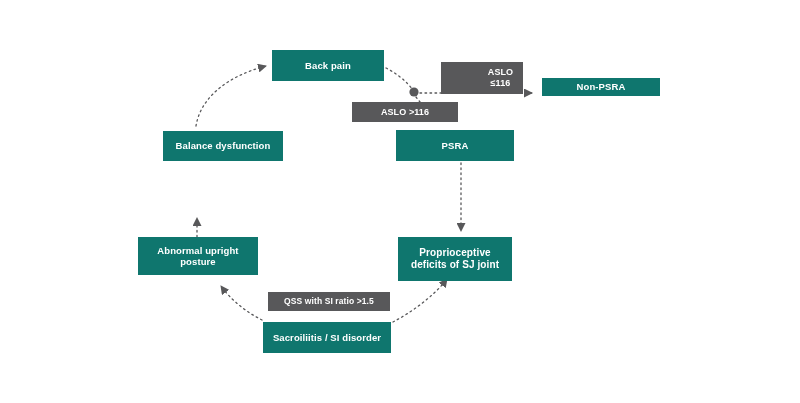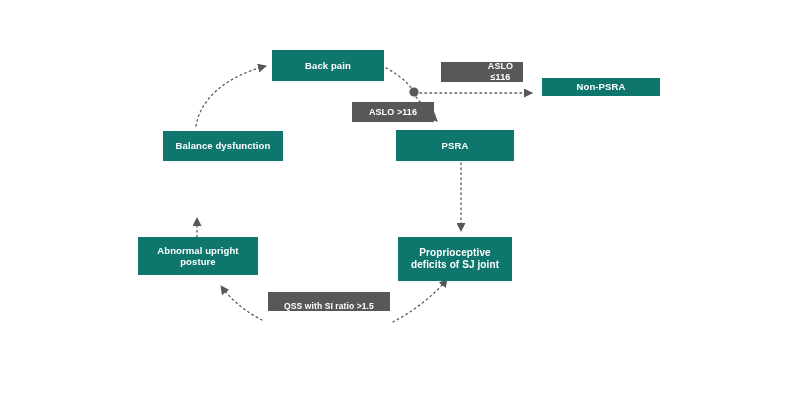--- a/index.html
+++ b/index.html
@@ -100,35 +100,38 @@
 
   <div class="node red" style="left:396px; top:130px; width:118px; height:31px; font-size:9.5px;">
     <span class="node-label">PSRA</span>
   </div>
 
   <div class="node red" style="left:398px; top:237px; width:114px; height:44px; font-size:10px;">
     <span class="node-label" style="white-space:pre-line;">Proprioceptive
 deficits of SJ joint</span>
   </div>
 
+  <div class="node red" style="left:263px; top:322px; width:128px; height:31px; font-size:9.5px;">
+    <span class="node-label">Sacroiliitis / SI disorder</span>
+  </div>
 
   <div class="node red" style="left:138px; top:237px; width:120px; height:38px; font-size:9.5px;">
     <span class="node-label" style="white-space:pre-line;">Abnormal upright
 posture</span>
   </div>
 
   <div class="node red" style="left:138px; top:131px; width:120px; height:30px; font-size:9.5px;margin-left:25px;">
     <span class="node-label">Balance dysfunction</span>
   </div>
 
-  <div class="node gray" style="left:441px; top:62px; width:82px; height:20px; font-size:9px;padding-left:37px;">
+  <div class="node gray" style="left:441px; top:62px; width:82px; height:32px; font-size:9px;padding-left:37px;">
     <span class="node-label">ASLO ≤116</span>
   </div>
 
-  <div class="node gray" style="left:352px; top:102px; width:82px; height:20px; font-size:9px;">
+  <div class="node gray" style="left:352px; top:102px; width:106px; height:20px; font-size:9px;">
     <span class="node-label">ASLO &gt;116</span>
   </div>
 
-  <div class="node gray" style="left:268px; top:292px; width:122px; height:19px; font-size:8.5px;align-items:flex-end;">
+  <div class="node gray" style="left:268px; top:292px; width:122px; height:19px; font-size:8.5px;">
     <span class="node-label">QSS with SI ratio &gt;1.5</span>
   </div>
 
 </div>
 
 </body></html>

